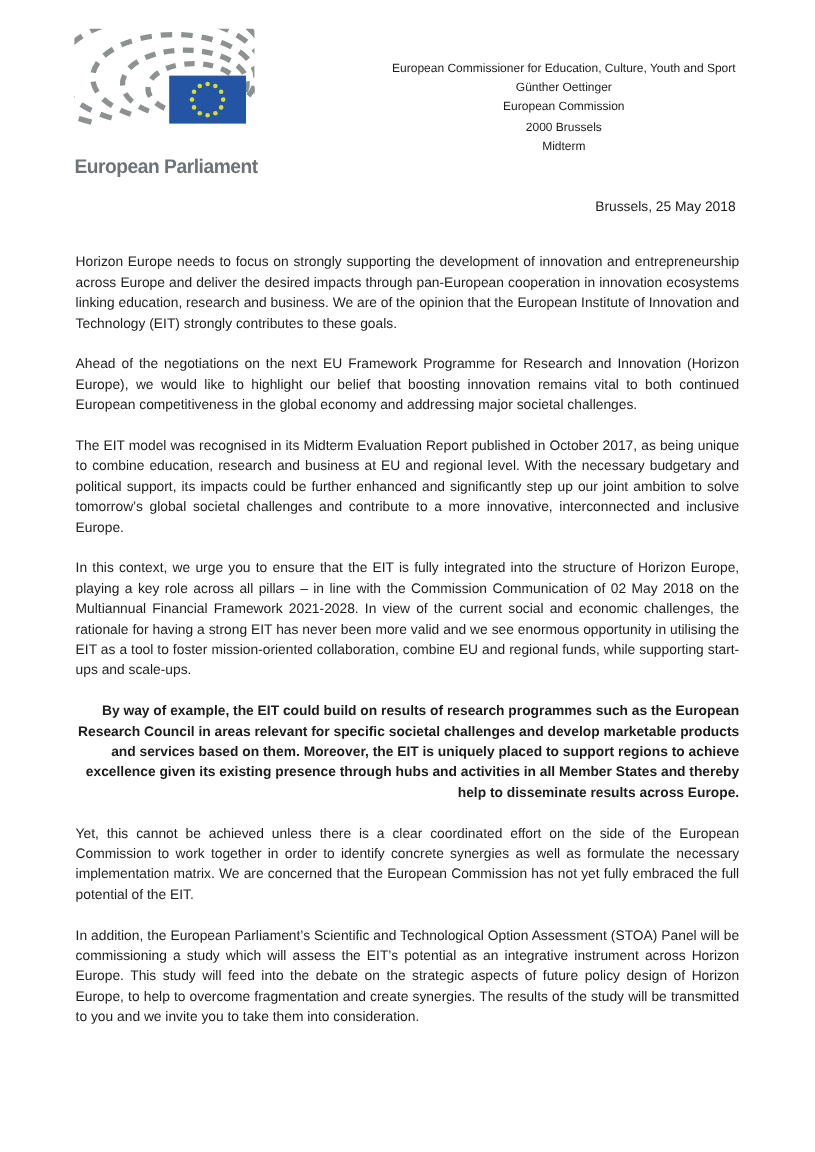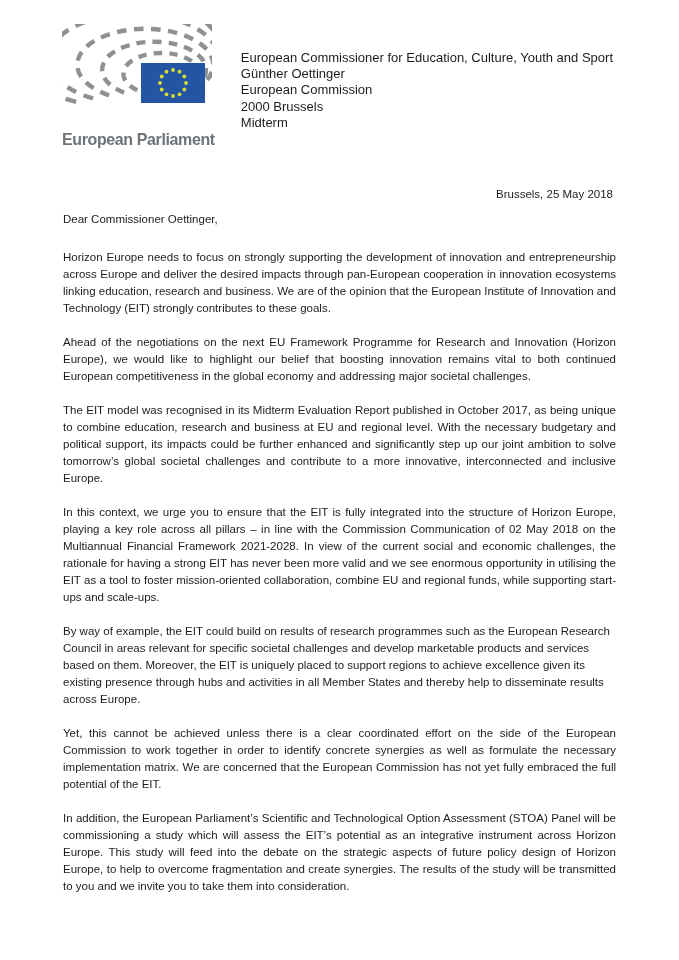--- a/index.html
+++ b/index.html
@@ -22,38 +22,38 @@
     font-weight: bold;
     letter-spacing: -0.4px;
     white-space: nowrap;
     transform: scaleX(0.97);
     transform-origin: left center;
   }
 
   
   .address {
     position: absolute; top: 50px; right: 66px;
-    text-align: left;
-    font-size: 13px; line-height: 16.2px;
+    text-align: center;
+    font-size: 10px; line-height: 16.2px;
   }
 
   
   .dateline {
-    position: absolute; top: 188px; right: 66px;
+    position: absolute; top: 167px; right: 66px;
     font-size: 11.5px;
   }
 
   
   .body-text {
     position: absolute; left: 63px; right: 63px; top: 211px;
     font-size: 11.5px; line-height: 17px;
   }
   .salutation { margin-bottom: 21px; }
   .body-text p.para { text-align: justify; margin-bottom: 17px; }
-  .body-text p.para.ragged { text-align: left; }
+  .body-text p.para.ragged { text-align: right; font-weight: bold; }
 </style>
 </head>
 <body>
 
 <div class="page">
 
   <div class="logo-wrap">
     <svg class="logo-svg" width="150" height="104" viewBox="0 0 150 104">
 
       <g fill="none" stroke-width="4.4" stroke="#8d9192">
@@ -89,21 +89,20 @@
     <div>European Commissioner for Education, Culture, Youth and Sport</div>
     <div>Günther Oettinger</div>
     <div>European Commission</div>
     <div>2000 Brussels</div>
     <div>Midterm</div>
   </div>
 
   <div class="dateline">Brussels, 25 May 2018</div>
 
   <div class="body-text">
-    <p class="salutation">Dear Commissioner Oettinger,</p>
     <p class="para">Horizon Europe needs to focus on strongly supporting the development of innovation and entrepreneurship across Europe and deliver the desired impacts through pan-European cooperation in innovation ecosystems linking education, research and business. We are of the opinion that the European Institute of Innovation and Technology (EIT) strongly contributes to these goals.</p>
     <p class="para">Ahead of the negotiations on the next EU Framework Programme for Research and Innovation (Horizon Europe), we would like to highlight our belief that boosting innovation remains vital to both continued European competitiveness in the global economy and addressing major societal challenges.</p>
     <p class="para">The EIT model was recognised in its Midterm Evaluation Report published in October 2017, as being unique to combine education, research and business at EU and regional level. With the necessary budgetary and political support, its impacts could be further enhanced and significantly step up our joint ambition to solve tomorrow’s global societal challenges and contribute to a more innovative, interconnected and inclusive Europe.</p>
     <p class="para">In this context, we urge you to ensure that the EIT is fully integrated into the structure of Horizon Europe, playing a key role across all pillars – in line with the Commission Communication of 02 May 2018 on the Multiannual Financial Framework 2021-2028. In view of the current social and economic challenges, the rationale for having a strong EIT has never been more valid and we see enormous opportunity in utilising the EIT as a tool to foster mission-oriented collaboration, combine EU and regional funds, while supporting start-ups and scale-ups.</p>
     <p class="para ragged">By way of example, the EIT could build on results of research programmes such as the European Research Council in areas relevant for specific societal challenges and develop marketable products and services based on them. Moreover, the EIT is uniquely placed to support regions to achieve excellence given its existing presence through hubs and activities in all Member States and thereby help to disseminate results across Europe.</p>
     <p class="para">Yet, this cannot be achieved unless there is a clear coordinated effort on the side of the European Commission to work together in order to identify concrete synergies as well as formulate the necessary implementation matrix. We are concerned that the European Commission has not yet fully embraced the full potential of the EIT.</p>
     <p class="para">In addition, the European Parliament’s Scientific and Technological Option Assessment (STOA) Panel will be commissioning a study which will assess the EIT’s potential as an integrative instrument across Horizon Europe. This study will feed into the debate on the strategic aspects of future policy design of Horizon Europe, to help to overcome fragmentation and create synergies. The results of the study will be transmitted to you and we invite you to take them into consideration.</p>
   </div>
 
 </div>

